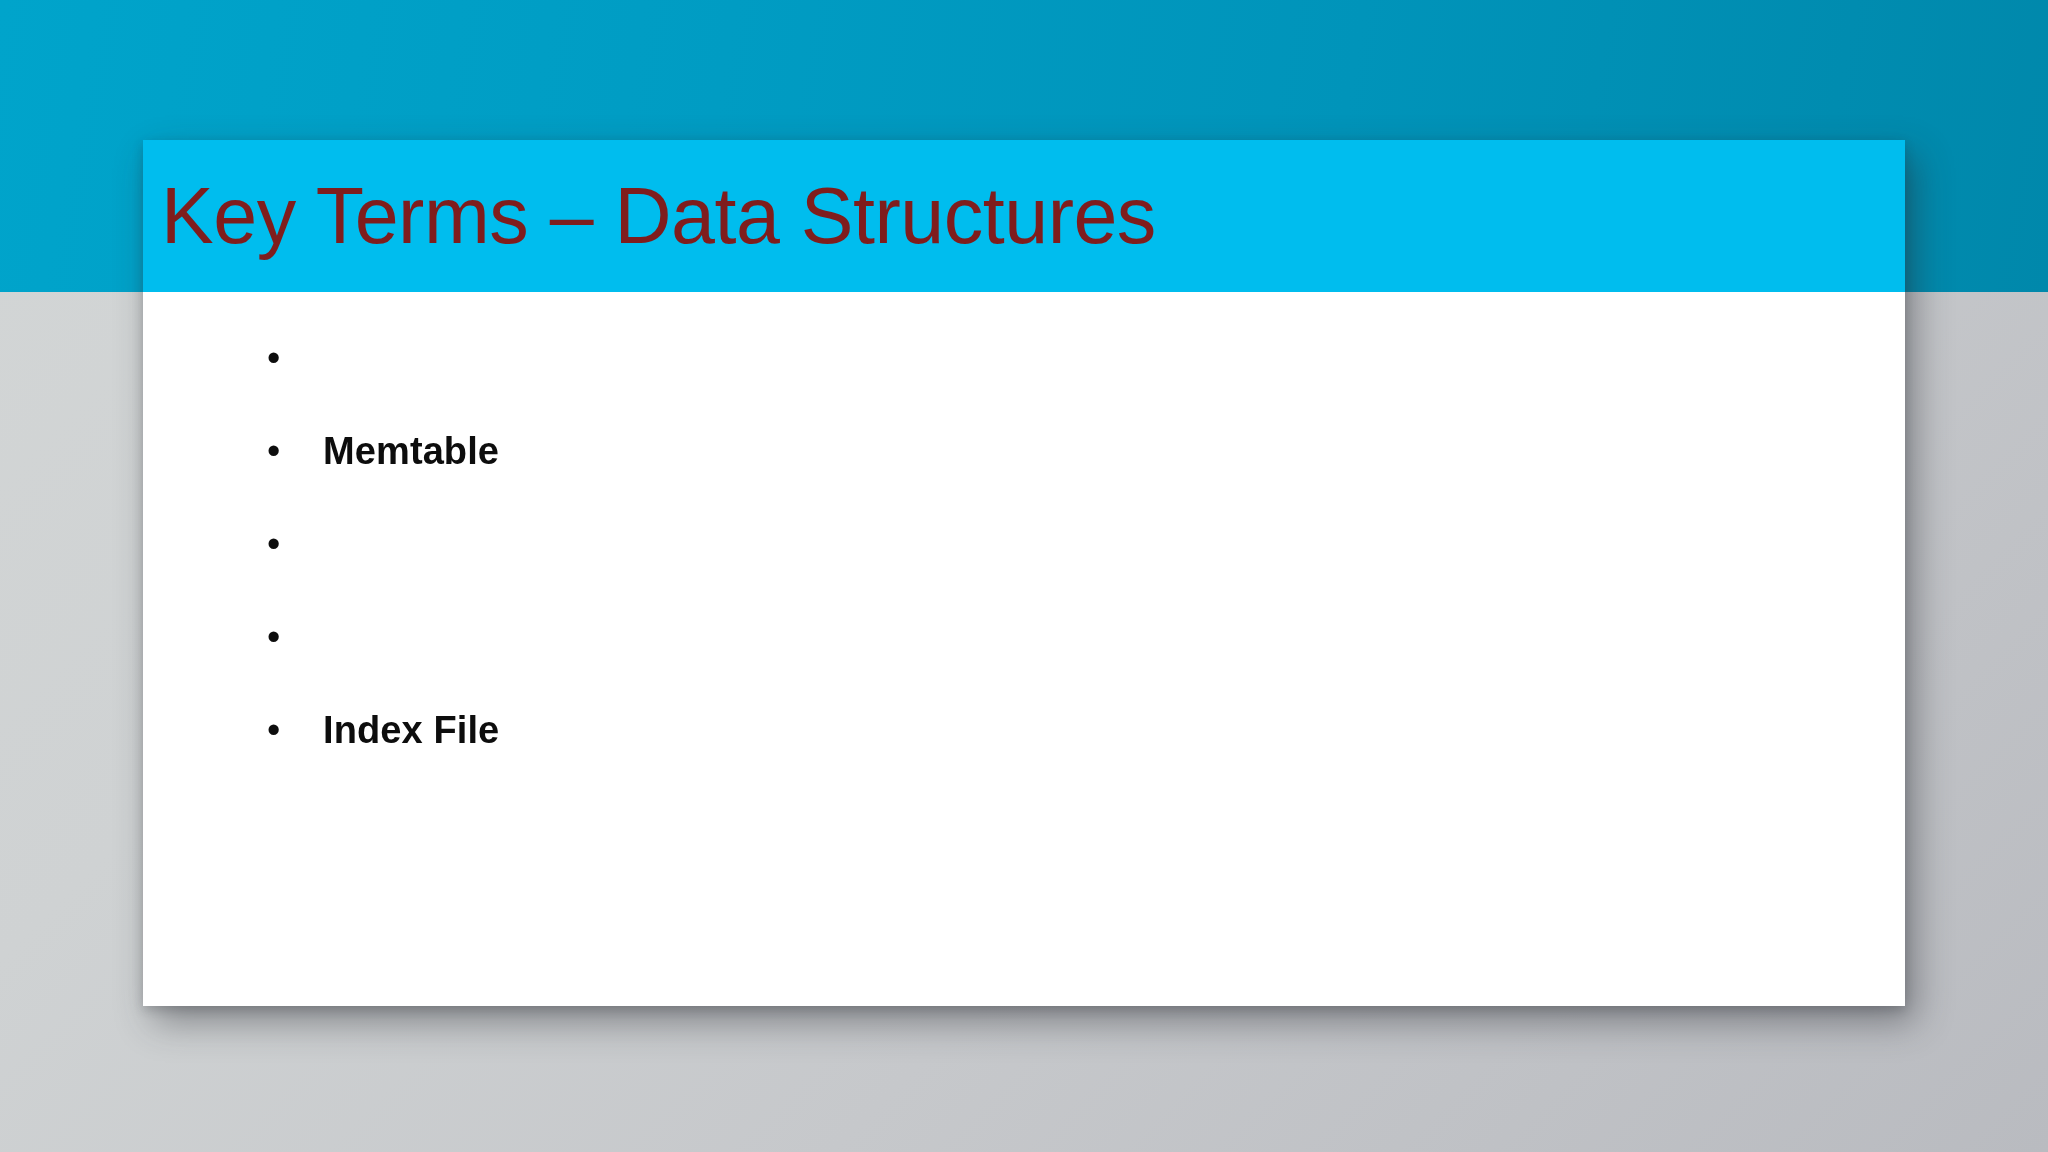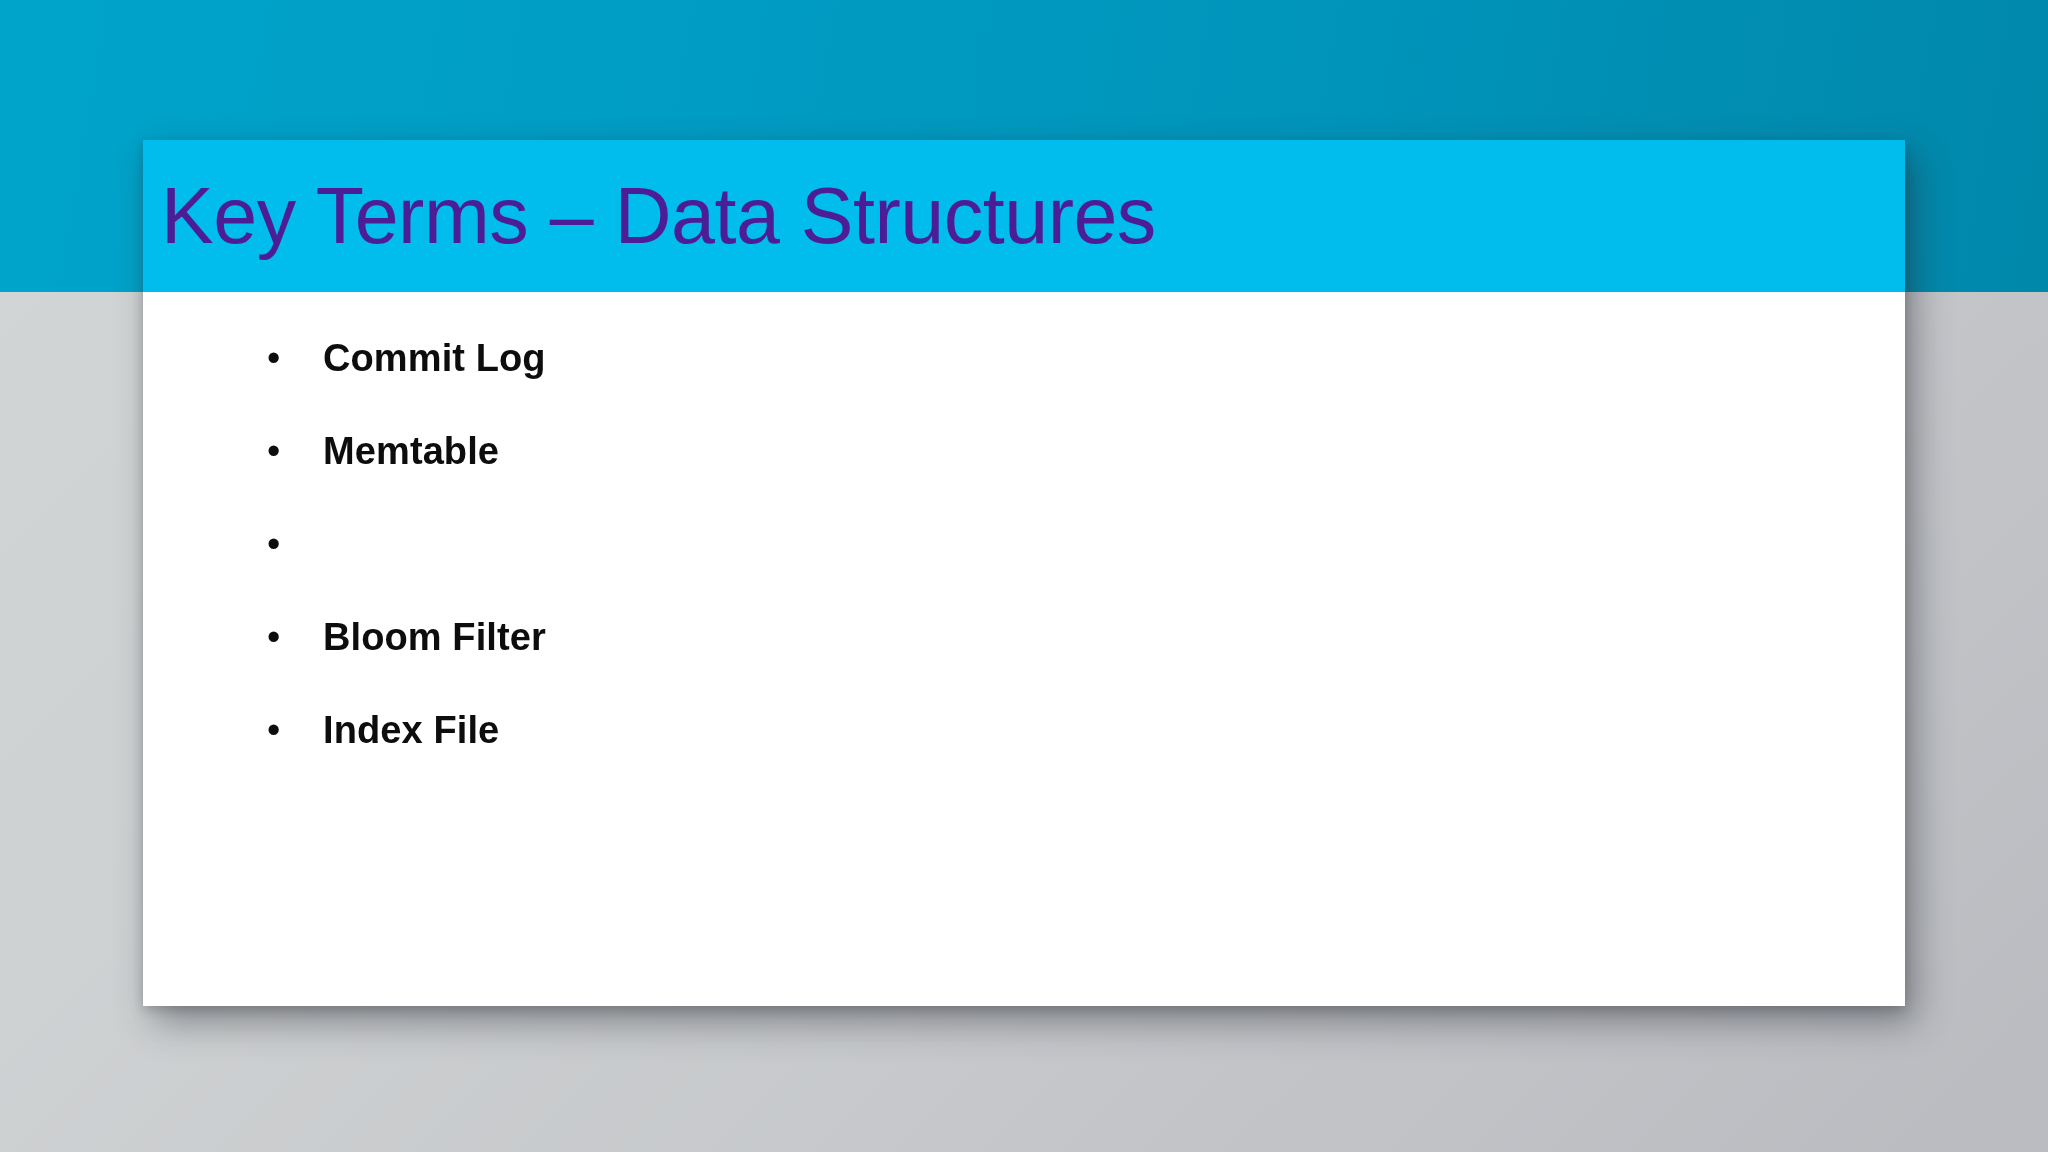--- a/index.html
+++ b/index.html
@@ -63,21 +63,21 @@
     overflow: hidden;
   }
 
   .card-title {
     position: absolute;
     left: 18px;
     top: 26px;
     font-size: 79px;
     line-height: 100px;
     font-weight: 400;
-    color: #4c1d95;
+    color: #7f1d1d;
     letter-spacing: -0.5px;
     white-space: nowrap;
   }
 
   .card-body {
     position: absolute;
     left: 0;
     top: 152px;
     width: 100%;
     height: 714px;
@@ -131,35 +131,33 @@
 
     <div class="card-title-bar">
       <div class="card-title">Key Terms – Data Structures</div>
     </div>
 
     <div class="card-body">
       <div class="bullet-list">
 
         <div class="bullet-item">
           <span class="bullet-marker">•</span>
-          <span class="bullet-text">Commit Log</span>
         </div>
 
         <div class="bullet-item">
           <span class="bullet-marker">•</span>
           <span class="bullet-text">Memtable</span>
         </div>
 
         <div class="bullet-item">
           <span class="bullet-marker">•</span>
         </div>
 
         <div class="bullet-item">
           <span class="bullet-marker">•</span>
-          <span class="bullet-text">Bloom Filter</span>
         </div>
 
         <div class="bullet-item">
           <span class="bullet-marker">•</span>
           <span class="bullet-text">Index File</span>
         </div>
 
       </div>
     </div>
 

